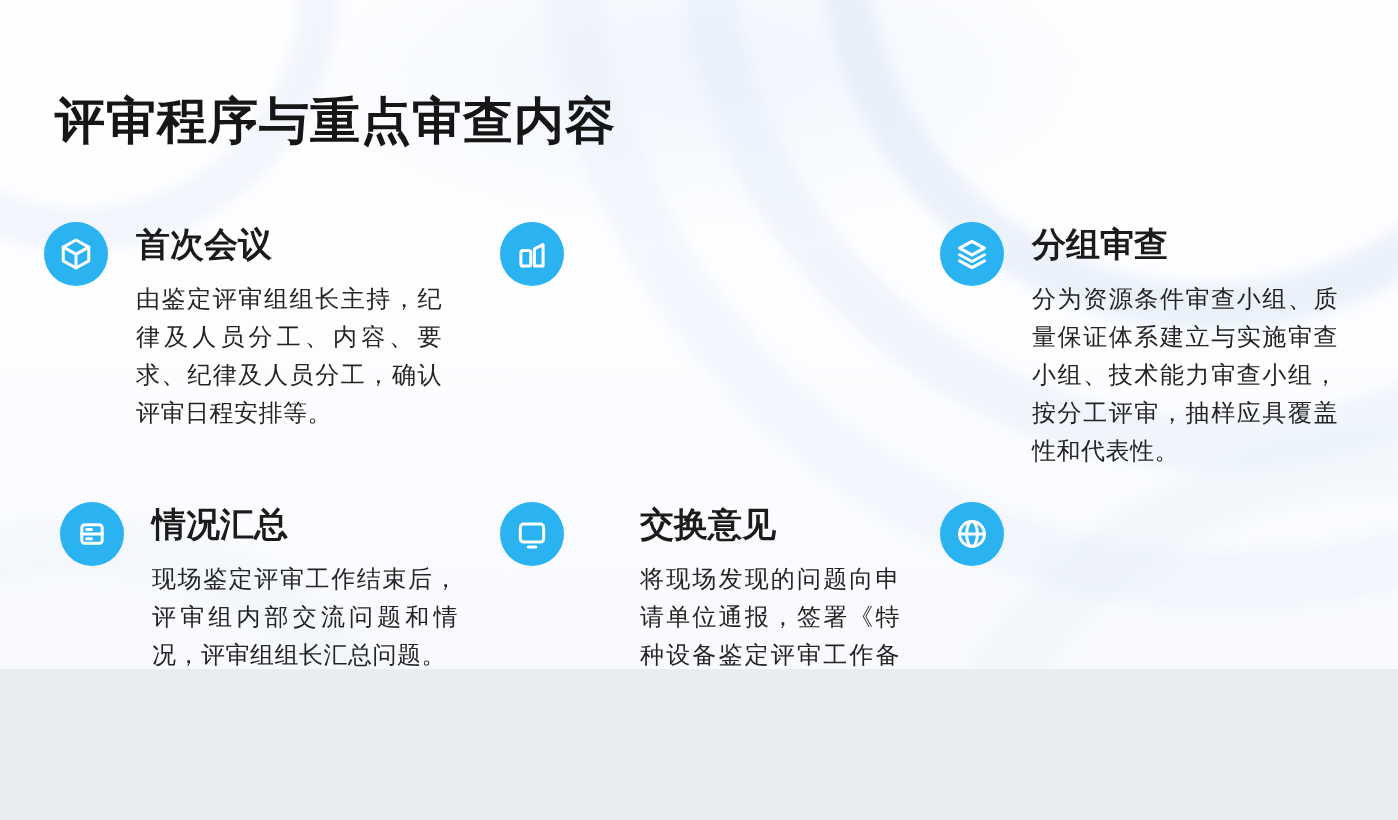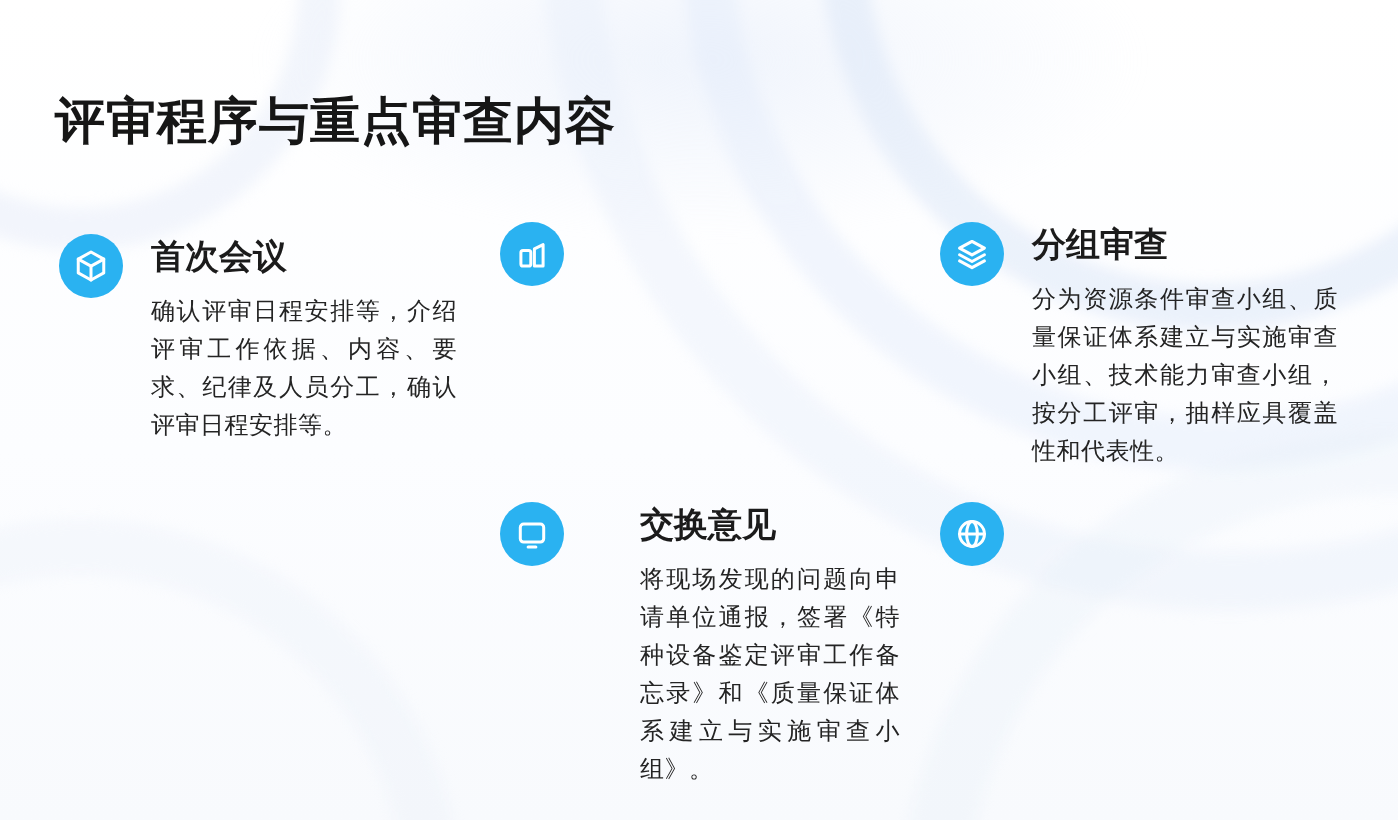--- a/index.html
+++ b/index.html
@@ -2,21 +2,21 @@
 <html><head>
 <meta charset="utf-8">
 <style>
   * { margin: 0; padding: 0; box-sizing: border-box; }
   html, body { background: #e9ecf1; }
   body { font-family: "Liberation Sans", "DejaVu Sans", sans-serif; }
 
   .slide {
     position: relative;
     width: 1398px;
-    height: 820px;
+    height: 669px;
     margin: 0 auto;
     background: linear-gradient(180deg, #ffffff 0%, #fcfdff 55%, #f8fafd 100%);
     overflow: hidden;
     text-decoration: underline;
   }
 
   
   .bg-decor { position: absolute; inset: 0; filter: blur(7px); pointer-events: none; }
   .ring { position: absolute; border-radius: 50%; }
   .ring-1 { width: 780px;  height: 780px;  left: 820px;  top: -450px; border: 46px solid rgba(221,231,248,0.55); }
@@ -42,21 +42,21 @@
     white-space: nowrap;
   }
 
   
   .card {
     position: absolute;
     display: flex;
     align-items: flex-start;
     width: 400px;
   }
-  .card.pos-r1c1 { left: 59px;  top: 222px; margin-top: 12px; }
+  .card.pos-r1c1 { left: 44px;  top: 222px; }
   .card.pos-r1c2 { left: 500px; top: 222px; }
   .card.pos-r1c3 { left: 940px; top: 222px; }
   .card.pos-r2c1 { left: 60px;  top: 502px; }
   .card.pos-r2c2 { left: 500px; top: 502px; gap: 48px; }
   .card.pos-r2c3 { left: 940px; top: 502px; }
 
   .icon-circle {
     flex: 0 0 auto;
     width: 64px;
     height: 64px;
@@ -105,21 +105,21 @@
   <div class="card pos-r1c1">
     <span class="icon-circle">
       <svg viewBox="0 0 24 24" fill="none" stroke="#FFFFFF" stroke-width="2" stroke-linecap="round" stroke-linejoin="round">
         <path d="M12 2.7 L20.5 7.4 V16.6 L12 21.3 L3.5 16.6 V7.4 Z"></path>
         <path d="M3.5 7.4 L12 12.1 L20.5 7.4"></path>
         <path d="M12 12.1 V21.3"></path>
       </svg>
     </span>
     <div class="card-text">
       <div class="card-title">首次会议</div>
-      <div class="card-body">确认评审日程安排等，介绍评审工作依据、内容、要求、纪律及人员分工，确认评审日程安排等。</div>
+      <div class="card-body">由鉴定评审组组长主持，纪律及人员分工、内容、要求、纪律及人员分工，确认评审日程安排等。</div>
     </div>
   </div>
 
   <div class="card pos-r1c2">
     <span class="icon-circle">
       <svg viewBox="0 0 24 24" fill="none" stroke="#FFFFFF" stroke-width="2" stroke-linecap="round" stroke-linejoin="round">
         <rect x="4.6" y="9.6" width="6.6" height="10.4" rx="1.4"></rect>
         <path d="M13.6 20 L13.6 8.6 L19.4 5.7 L19.4 20 Z"></path>
       </svg>
     </span>
@@ -132,20 +132,34 @@
         <path d="M3.7 12.5 L12 17 L20.3 12.5"></path>
         <path d="M3.7 16.6 L12 21.1 L20.3 16.6"></path>
       </svg>
     </span>
     <div class="card-text">
       <div class="card-title">分组审查</div>
       <div class="card-body">分为资源条件审查小组、质量保证体系建立与实施审查小组、技术能力审查小组，按分工评审，抽样应具覆盖性和代表性。</div>
     </div>
   </div>
 
+  <div class="card pos-r2c1">
+    <span class="icon-circle">
+      <svg viewBox="0 0 24 24" fill="none" stroke="#FFFFFF" stroke-width="2" stroke-linecap="round" stroke-linejoin="round">
+        <rect x="5.2" y="5.8" width="13.6" height="12.4" rx="2"></rect>
+        <path d="M5.2 12 H18.8"></path>
+        <path d="M8.5 9 H11.6"></path>
+        <path d="M8.5 15.2 H11.6"></path>
+      </svg>
+    </span>
+    <div class="card-text">
+      <div class="card-title">情况汇总</div>
+      <div class="card-body">现场鉴定评审工作结束后，评审组内部交流问题和情况，评审组组长汇总问题。</div>
+    </div>
+  </div>
 
   <div class="card pos-r2c2">
     <span class="icon-circle">
       <svg viewBox="0 0 24 24" fill="none" stroke="#FFFFFF" stroke-width="2" stroke-linecap="round" stroke-linejoin="round">
         <rect x="4.2" y="5.4" width="15.6" height="12" rx="2.2"></rect>
         <path d="M9.4 20.6 H14.6"></path>
       </svg>
     </span>
     <div class="card-text">
       <div class="card-title">交换意见</div>

